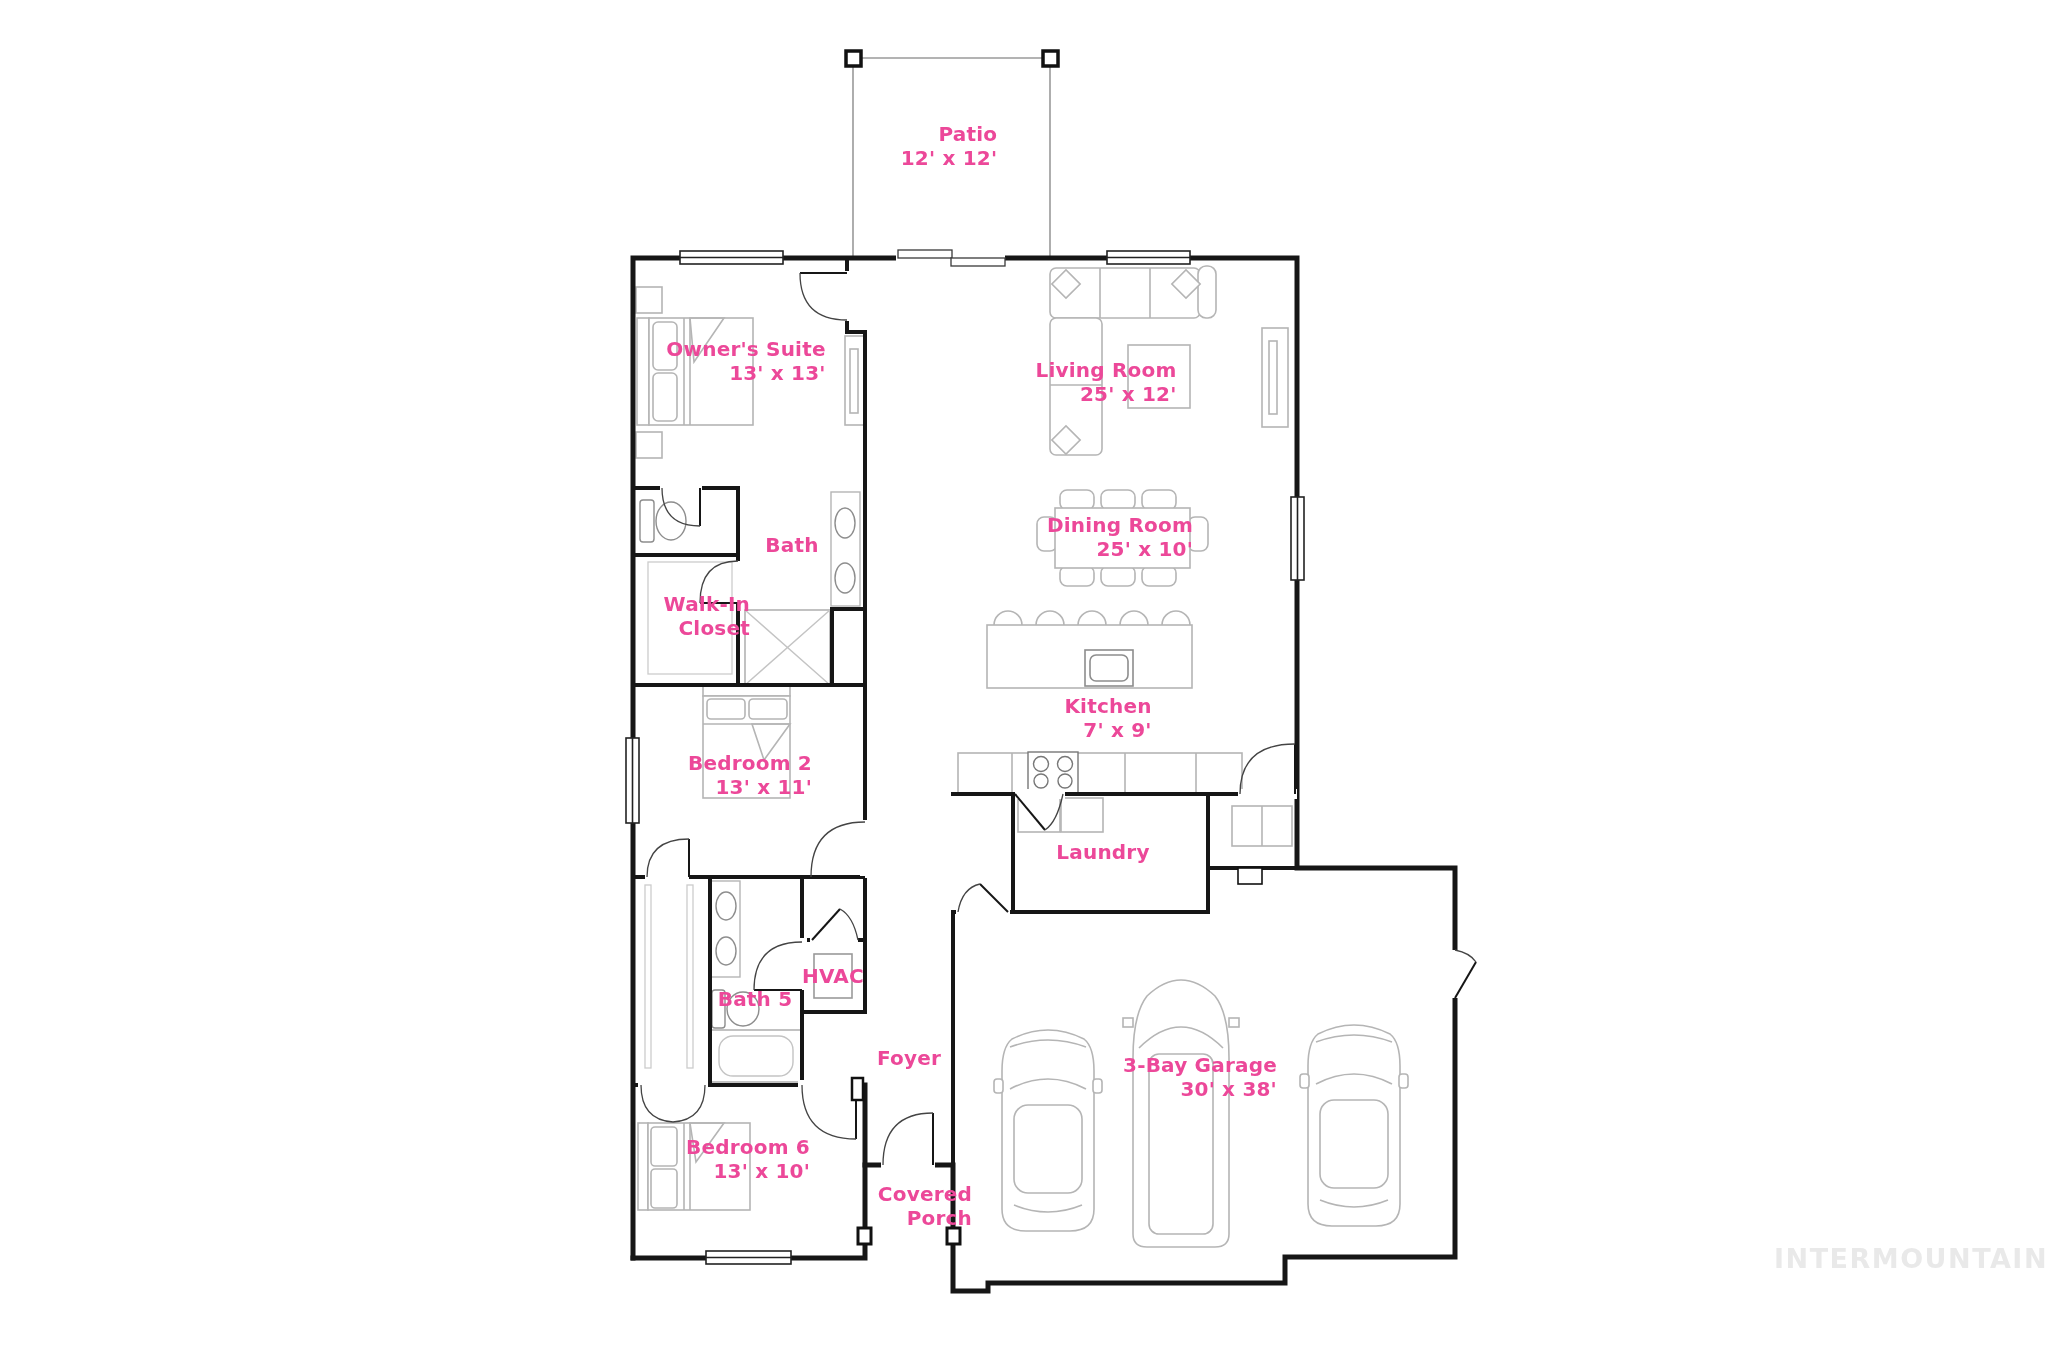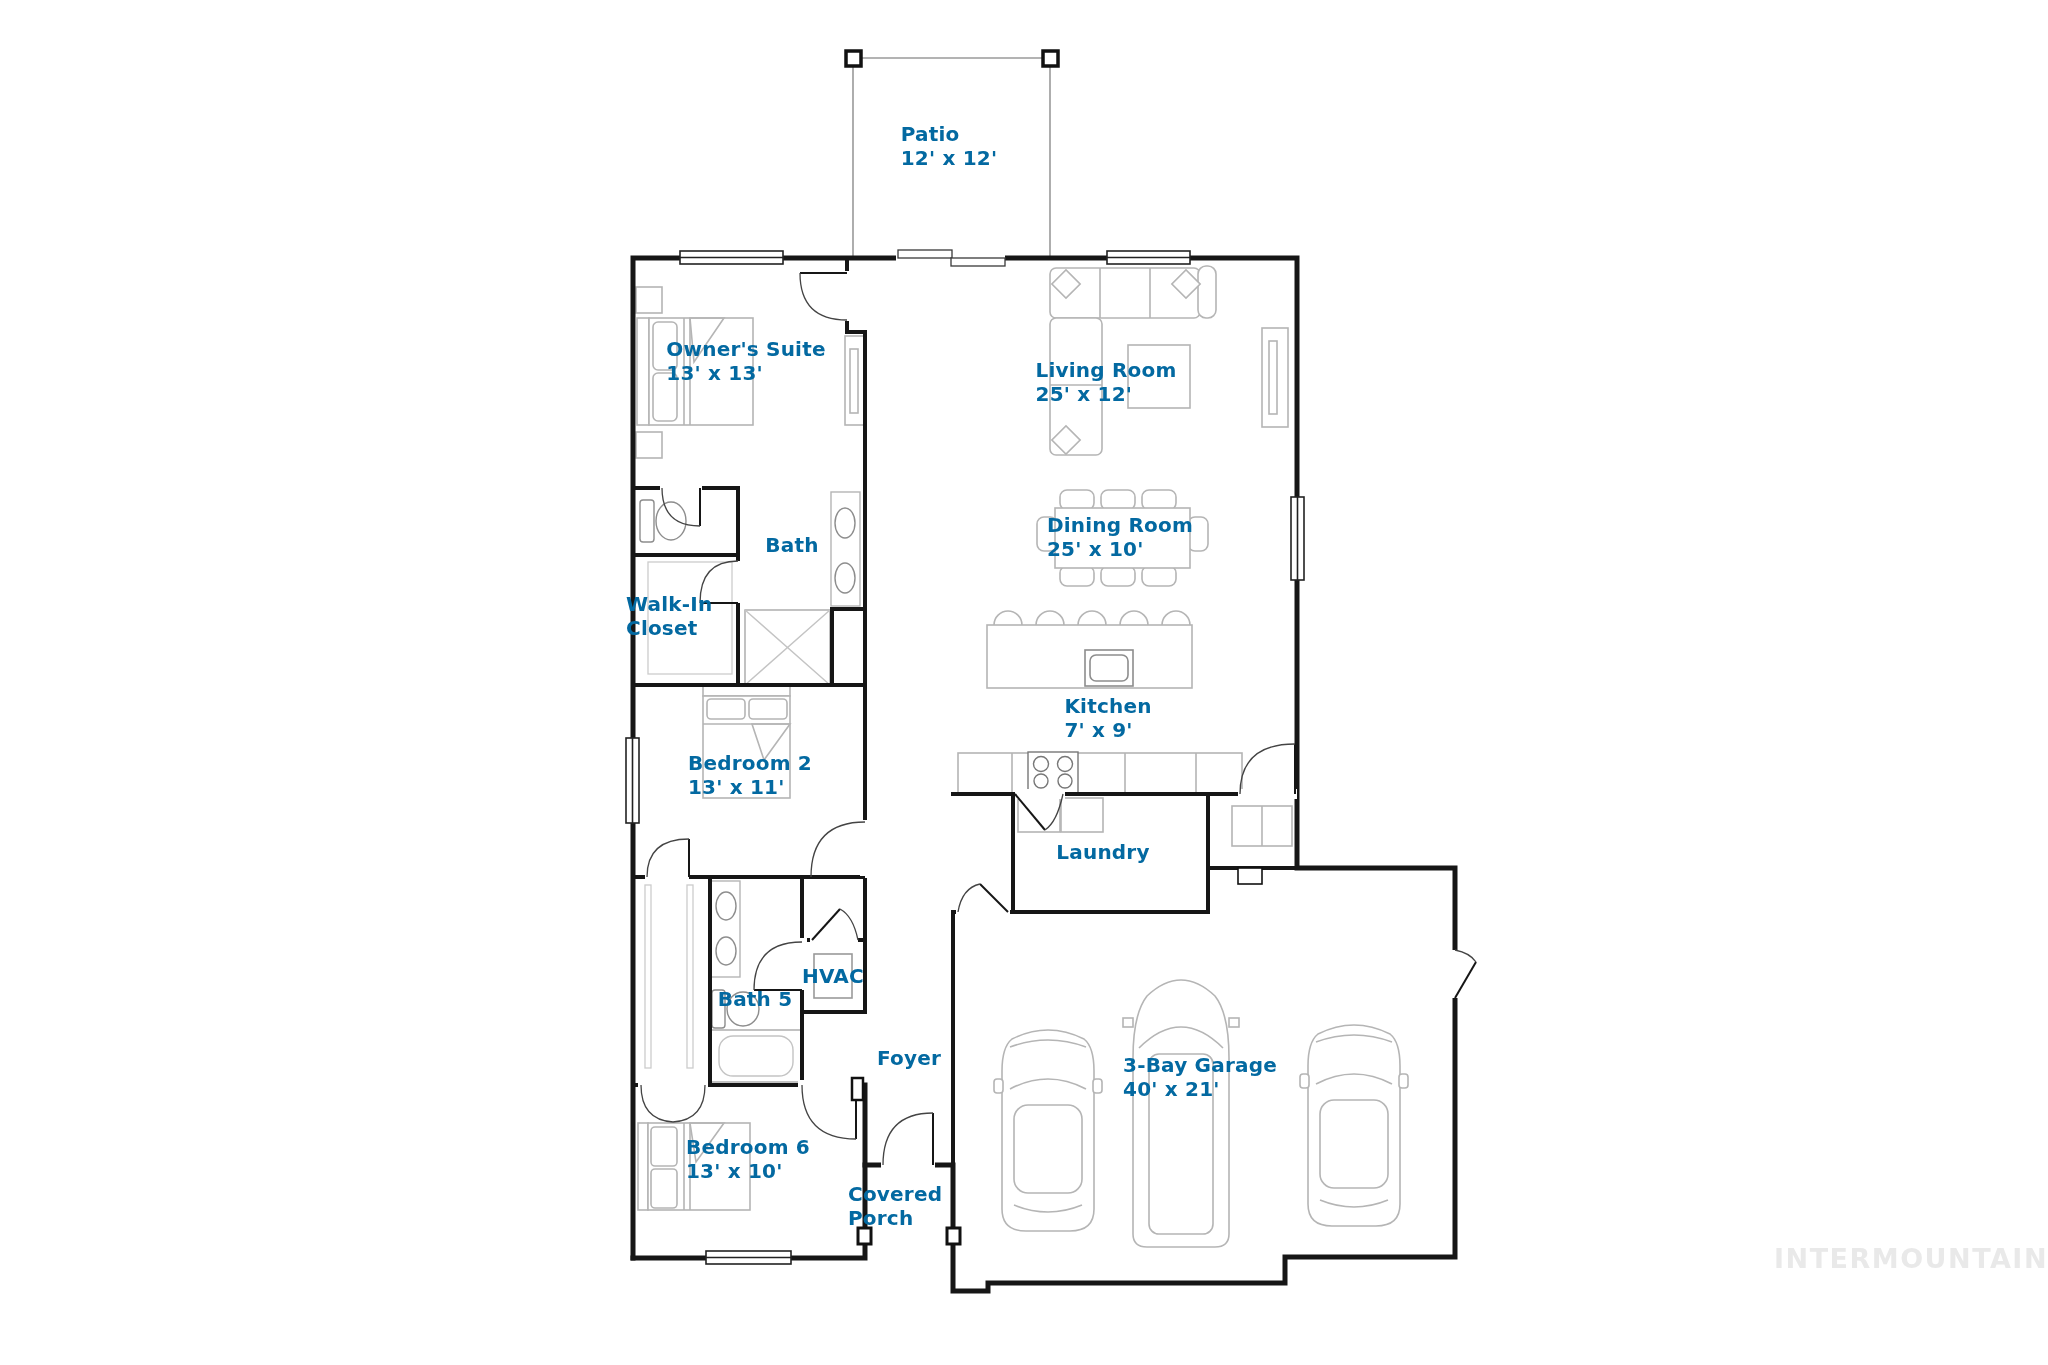--- a/index.html
+++ b/index.html
@@ -1,20 +1,20 @@
 <!DOCTYPE html>
 <html><head>
 <meta charset="utf-8">
 <style>
   html,body{margin:0;padding:0;background:#ffffff;}
   .stage{position:relative;width:2048px;height:1365px;background:#fff;overflow:hidden;
          font-family:"DejaVu Sans",sans-serif;}
   .plan-svg{position:absolute;left:0;top:0;}
-  .lbl{position:absolute;transform:translate(-50%,-50%);text-align:left;
-       font-weight:700;font-size:20px;line-height:1.18;color:#0369a1;
+  .lbl{position:absolute;transform:translate(-50%,-50%);text-align:right;
+       font-weight:700;font-size:20px;line-height:1.18;color:#ec4899;
        white-space:nowrap;letter-spacing:.2px;}
   .lbl .dims{display:block;font-weight:700;}
   .lbl .dims:empty{display:none;}
   .lbl.wrap{white-space:normal;width:124px;}
   .watermark{position:absolute;top:1243px;right:0px;font-weight:700;font-size:27px;
              letter-spacing:1.5px;color:#e9e9e9;}
 </style>
 </head>
 <body>
 
@@ -334,21 +334,21 @@
   <div class="lbl" style="left:755px;top:1000px">
     <span>Bath 5</span>
     
   </div>
   <div class="lbl" style="left:909px;top:1059px">
     <span>Foyer</span>
     
   </div>
   <div class="lbl" style="left:1200px;top:1078px">
     <span>3-Bay Garage</span>
-    <span class="dims">40' x 21'</span>
+    <span class="dims">30' x 38'</span>
   </div>
   <div class="lbl" style="left:748px;top:1160px">
     <span>Bedroom 6</span>
     <span class="dims">13' x 10'</span>
   </div>
   <div class="lbl wrap" style="left:910px;top:1207px">
     <span>Covered Porch</span>
     
   </div>
 

